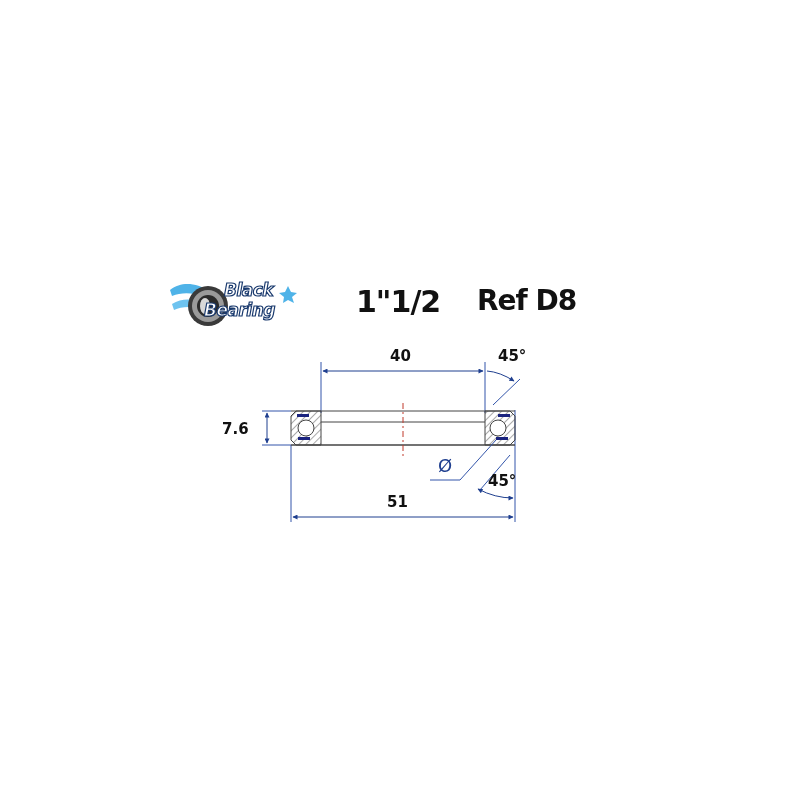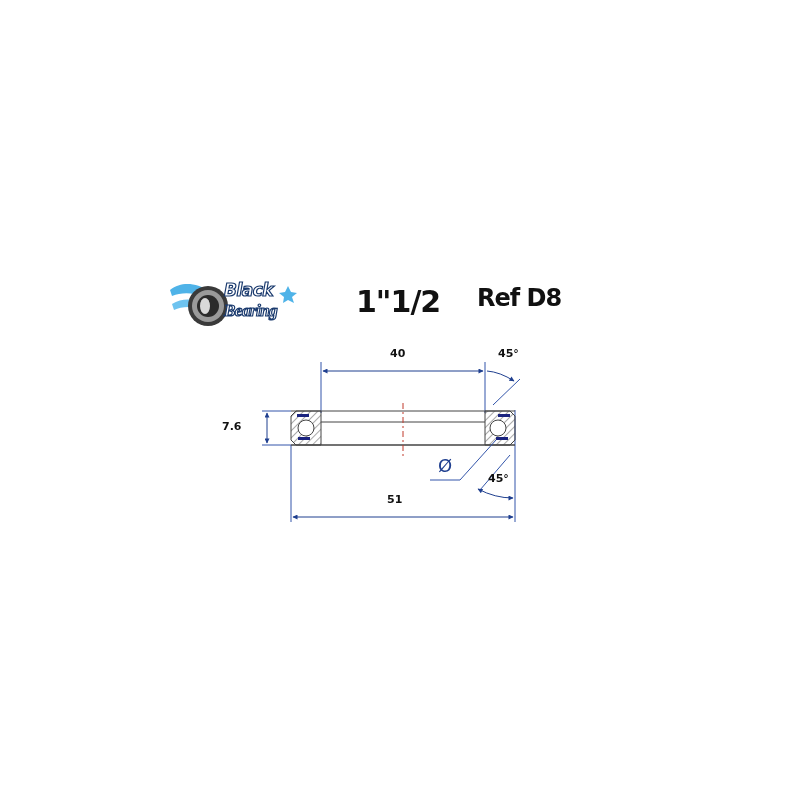--- a/index.html
+++ b/index.html
@@ -1,38 +1,38 @@
 <!DOCTYPE html>
 <html><head>
 <meta charset="utf-8">
 <style>
   html, body { margin:0; padding:0; background:#ffffff; }
   body { width:800px; height:800px; position:relative; overflow:hidden; font-family:"Liberation Sans", sans-serif; }
   .logo { position:absolute; left:168px; top:276px; width:145px; height:56px; }
   .logo-text { position:absolute; font-family:"DejaVu Sans", sans-serif; font-weight:bold; font-style:italic; color:#ffffff; -webkit-text-stroke:1.2px #1a3a6e; font-size:17px; letter-spacing:-0.5px; line-height:1; }
   .title-size { position:absolute; left:356px; top:284px; font-size:30px; font-weight:bold; color:#111; font-family:"DejaVu Sans", sans-serif; letter-spacing:-1px; }
-  .title-ref { position:absolute; left:477px; top:284px; font-size:24px; font-weight:bold; color:#111; font-family:"DejaVu Sans", sans-serif; letter-spacing:-1px; }
-  .dim-label { position:absolute; font-weight:bold; color:#111; font-family:"DejaVu Sans", sans-serif; font-size:11px; }
+  .title-ref { position:absolute; left:477px; top:284px; font-size:28px; font-weight:bold; color:#111; font-family:"DejaVu Sans", sans-serif; letter-spacing:-1px; }
+  .dim-label { position:absolute; font-weight:bold; color:#111; font-family:"DejaVu Sans", sans-serif; font-size:15px; }
   svg.drawing { position:absolute; left:0; top:0; }
 </style>
 </head>
 <body>
 
 <div class="logo">
   <svg width="145" height="56" viewBox="0 0 145 56">
     <path d="M2 14 C 14 4, 30 8, 40 14 L 36 22 C 26 16, 14 16, 4 20 Z" fill="#4fb3e8"></path>
     <path d="M4 28 C 16 20, 30 24, 38 28 L 36 34 C 26 30, 14 30, 6 34 Z" fill="#6ec3ef"></path>
     <circle cx="40" cy="30" r="20" fill="#3a3a3a"></circle>
     <circle cx="40" cy="30" r="16" fill="#9a9a9a"></circle>
     <circle cx="40" cy="30" r="11" fill="#2b2b2b"></circle>
     <ellipse cx="37" cy="30" rx="5" ry="8" fill="#d9d9d9"></ellipse>
     <path d="M120 10 l3 6 6 1 -5 4 2 6 -6 -3 -5 3 1 -6 -5 -4 6 -1 z" fill="#4fb3e8"></path>
   </svg>
   <span class="logo-text" style="left:56px; top:6px;">Black</span>
-  <span class="logo-text" style="left:56px; top:26px;font-family:Liberation Serif, serif;">Bearing</span>
+  <span class="logo-text" style="left:36px; top:26px;">Bearing</span>
 </div>
 
 <div class="title-size">1"1/2</div>
 <div class="title-ref">Ref D8</div>
 
 <svg class="drawing" width="800" height="800" viewBox="0 0 800 800">
   <defs>
     <pattern id="hatch" patternUnits="userSpaceOnUse" width="5" height="5" patternTransform="rotate(45)">
       <line x1="0" y1="0" x2="0" y2="5" stroke="#555" stroke-width="1"></line>
     </pattern>

